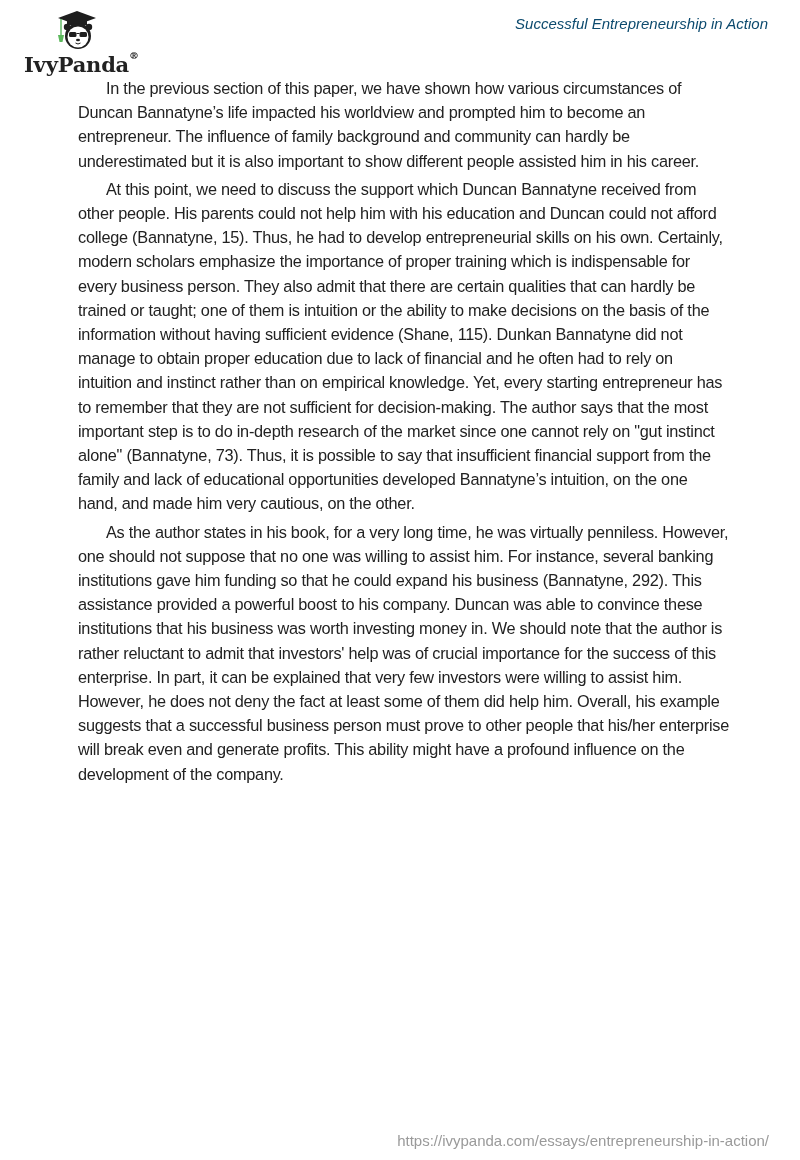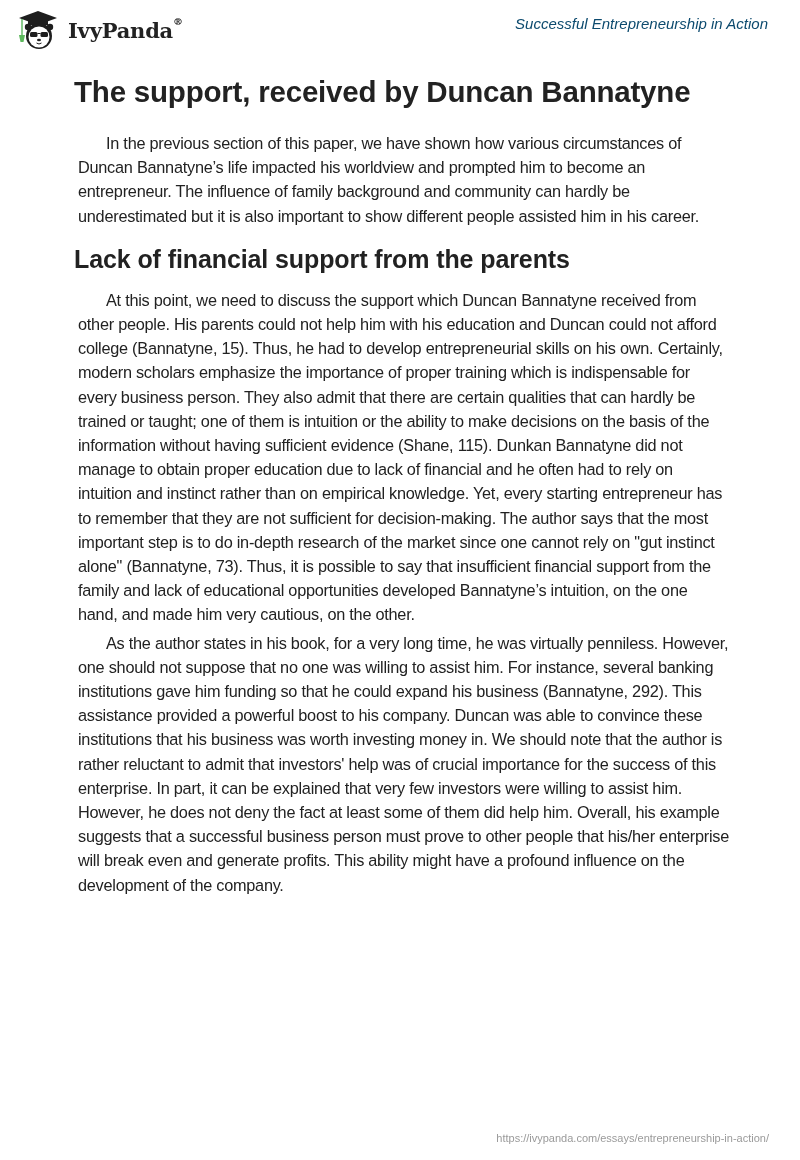--- a/index.html
+++ b/index.html
@@ -1,29 +1,29 @@
 <!DOCTYPE html>
 <html><head>
   <meta charset="utf-8">
   <style>
     html, body { margin: 0; padding: 0; background: #ffffff; }
     body { width: 800px; height: 1160px; position: relative; overflow: hidden; font-family: "Liberation Sans", sans-serif; color: #222222; }
     .header { position: absolute; top: 0; left: 0; width: 800px; height: 60px; }
-    .logo { position: absolute; left: 16px; top: 8px; display: flex; align-items: center; }
+    .logo { position: absolute; left: 16px; top: 8px; display: flex; align-items: center; flex-direction: column; }
     .logo-mark { width: 44px; height: 44px; display: block; }
     .logo-text { font-family: "DejaVu Serif", serif; font-weight: bold; font-size: 21px; color: #222; margin-left: 8px; letter-spacing: -0.2px; }
     .logo-reg { font-size: 10px; vertical-align: top; position: relative; top: -2px; }
     .doc-title { position: absolute; right: 32px; top: 15px; font-size: 15px; color: #0c4a6e; font-style: italic; }
     .content { position: absolute; left: 74px; top: 72px; width: 660px; }
     h1 { margin: 0; font-size: 29.5px; font-weight: bold; color: #222; line-height: 40px; letter-spacing: -0.2px; }
     h2 { margin: 0; font-size: 25px; font-weight: bold; color: #222; line-height: 34px; letter-spacing: -0.1px; }
     p { margin: 4px; font-size: 16.3px; line-height: 24.2px; text-indent: 28px; color: #222; letter-spacing: -0.25px; }
     .h1-wrap { margin-bottom: 19px; }
     .sec-h { margin-top: 14px; margin-bottom: 12px; }
-    .footer-url { position: absolute; right: 31px; top: 1132px; font-size: 11px; color: #9a9a9a; }
+    .footer-url { position: absolute; right: 31px; top: 1132px; font-size: 15px; color: #9a9a9a; }
   </style>
 </head>
 <body>
 
 <div class="header">
   <div class="logo">
     <svg class="logo-mark" viewBox="0 0 44 44">
 
       <polygon points="22,3 41,10 22,17 3,10" fill="#1e1e1e"></polygon>
       <rect x="12" y="11" width="20" height="6" fill="#1e1e1e"></rect>
@@ -43,26 +43,20 @@
 
       <ellipse cx="23" cy="32" rx="2" ry="1.3" fill="#1e1e1e"></ellipse>
       <path d="M20.5,35 Q23,37 25.5,35" stroke="#1e1e1e" stroke-width="1" fill="none"></path>
     </svg>
     <span class="logo-text"><span>IvyPanda</span><span class="logo-reg">®</span></span>
   </div>
   <div class="doc-title">Successful Entrepreneurship in Action</div>
 </div>
 
 <div class="content">
-  <div class="h1-wrap">
-    <h1>The support, received by Duncan Bannatyne</h1>
-  </div>
   <p>In the previous section of this paper, we have shown how various circumstances of Duncan Bannatyne’s life impacted his worldview and prompted him to become an entrepreneur. The influence of family background and community can hardly be underestimated but it is also important to show different people assisted him in his career.</p>
 
-  <div class="sec-h">
-    <h2>Lack of financial support from the parents</h2>
-  </div>
   <p>At this point, we need to discuss the support which Duncan Bannatyne received from other people. His parents could not help him with his education and Duncan could not afford college (Bannatyne, 15). Thus, he had to develop entrepreneurial skills on his own. Certainly, modern scholars emphasize the importance of proper training which is indispensable for every business person. They also admit that there are certain qualities that can hardly be trained or taught; one of them is intuition or the ability to make decisions on the basis of the information without having sufficient evidence (Shane, 115). Dunkan Bannatyne did not manage to obtain proper education due to lack of financial and he often had to rely on intuition and instinct rather than on empirical knowledge. Yet, every starting entrepreneur has to remember that they are not sufficient for decision-making. The author says that the most important step is to do in-depth research of the market since one cannot rely on "gut instinct alone" (Bannatyne, 73). Thus, it is possible to say that insufficient financial support from the family and lack of educational opportunities developed Bannatyne’s intuition, on the one hand, and made him very cautious, on the other.</p>
 
   <p>As the author states in his book, for a very long time, he was virtually penniless. However, one should not suppose that no one was willing to assist him. For instance, several banking institutions gave him funding so that he could expand his business (Bannatyne, 292). This assistance provided a powerful boost to his company. Duncan was able to convince these institutions that his business was worth investing money in. We should note that the author is rather reluctant to admit that investors' help was of crucial importance for the success of this enterprise. In part, it can be explained that very few investors were willing to assist him. However, he does not deny the fact at least some of them did help him. Overall, his example suggests that a successful business person must prove to other people that his/her enterprise will break even and generate profits. This ability might have a profound influence on the development of the company.</p>
 </div>
 
 <div class="footer-url">https://ivypanda.com/essays/entrepreneurship-in-action/</div>
 
 </body></html>

